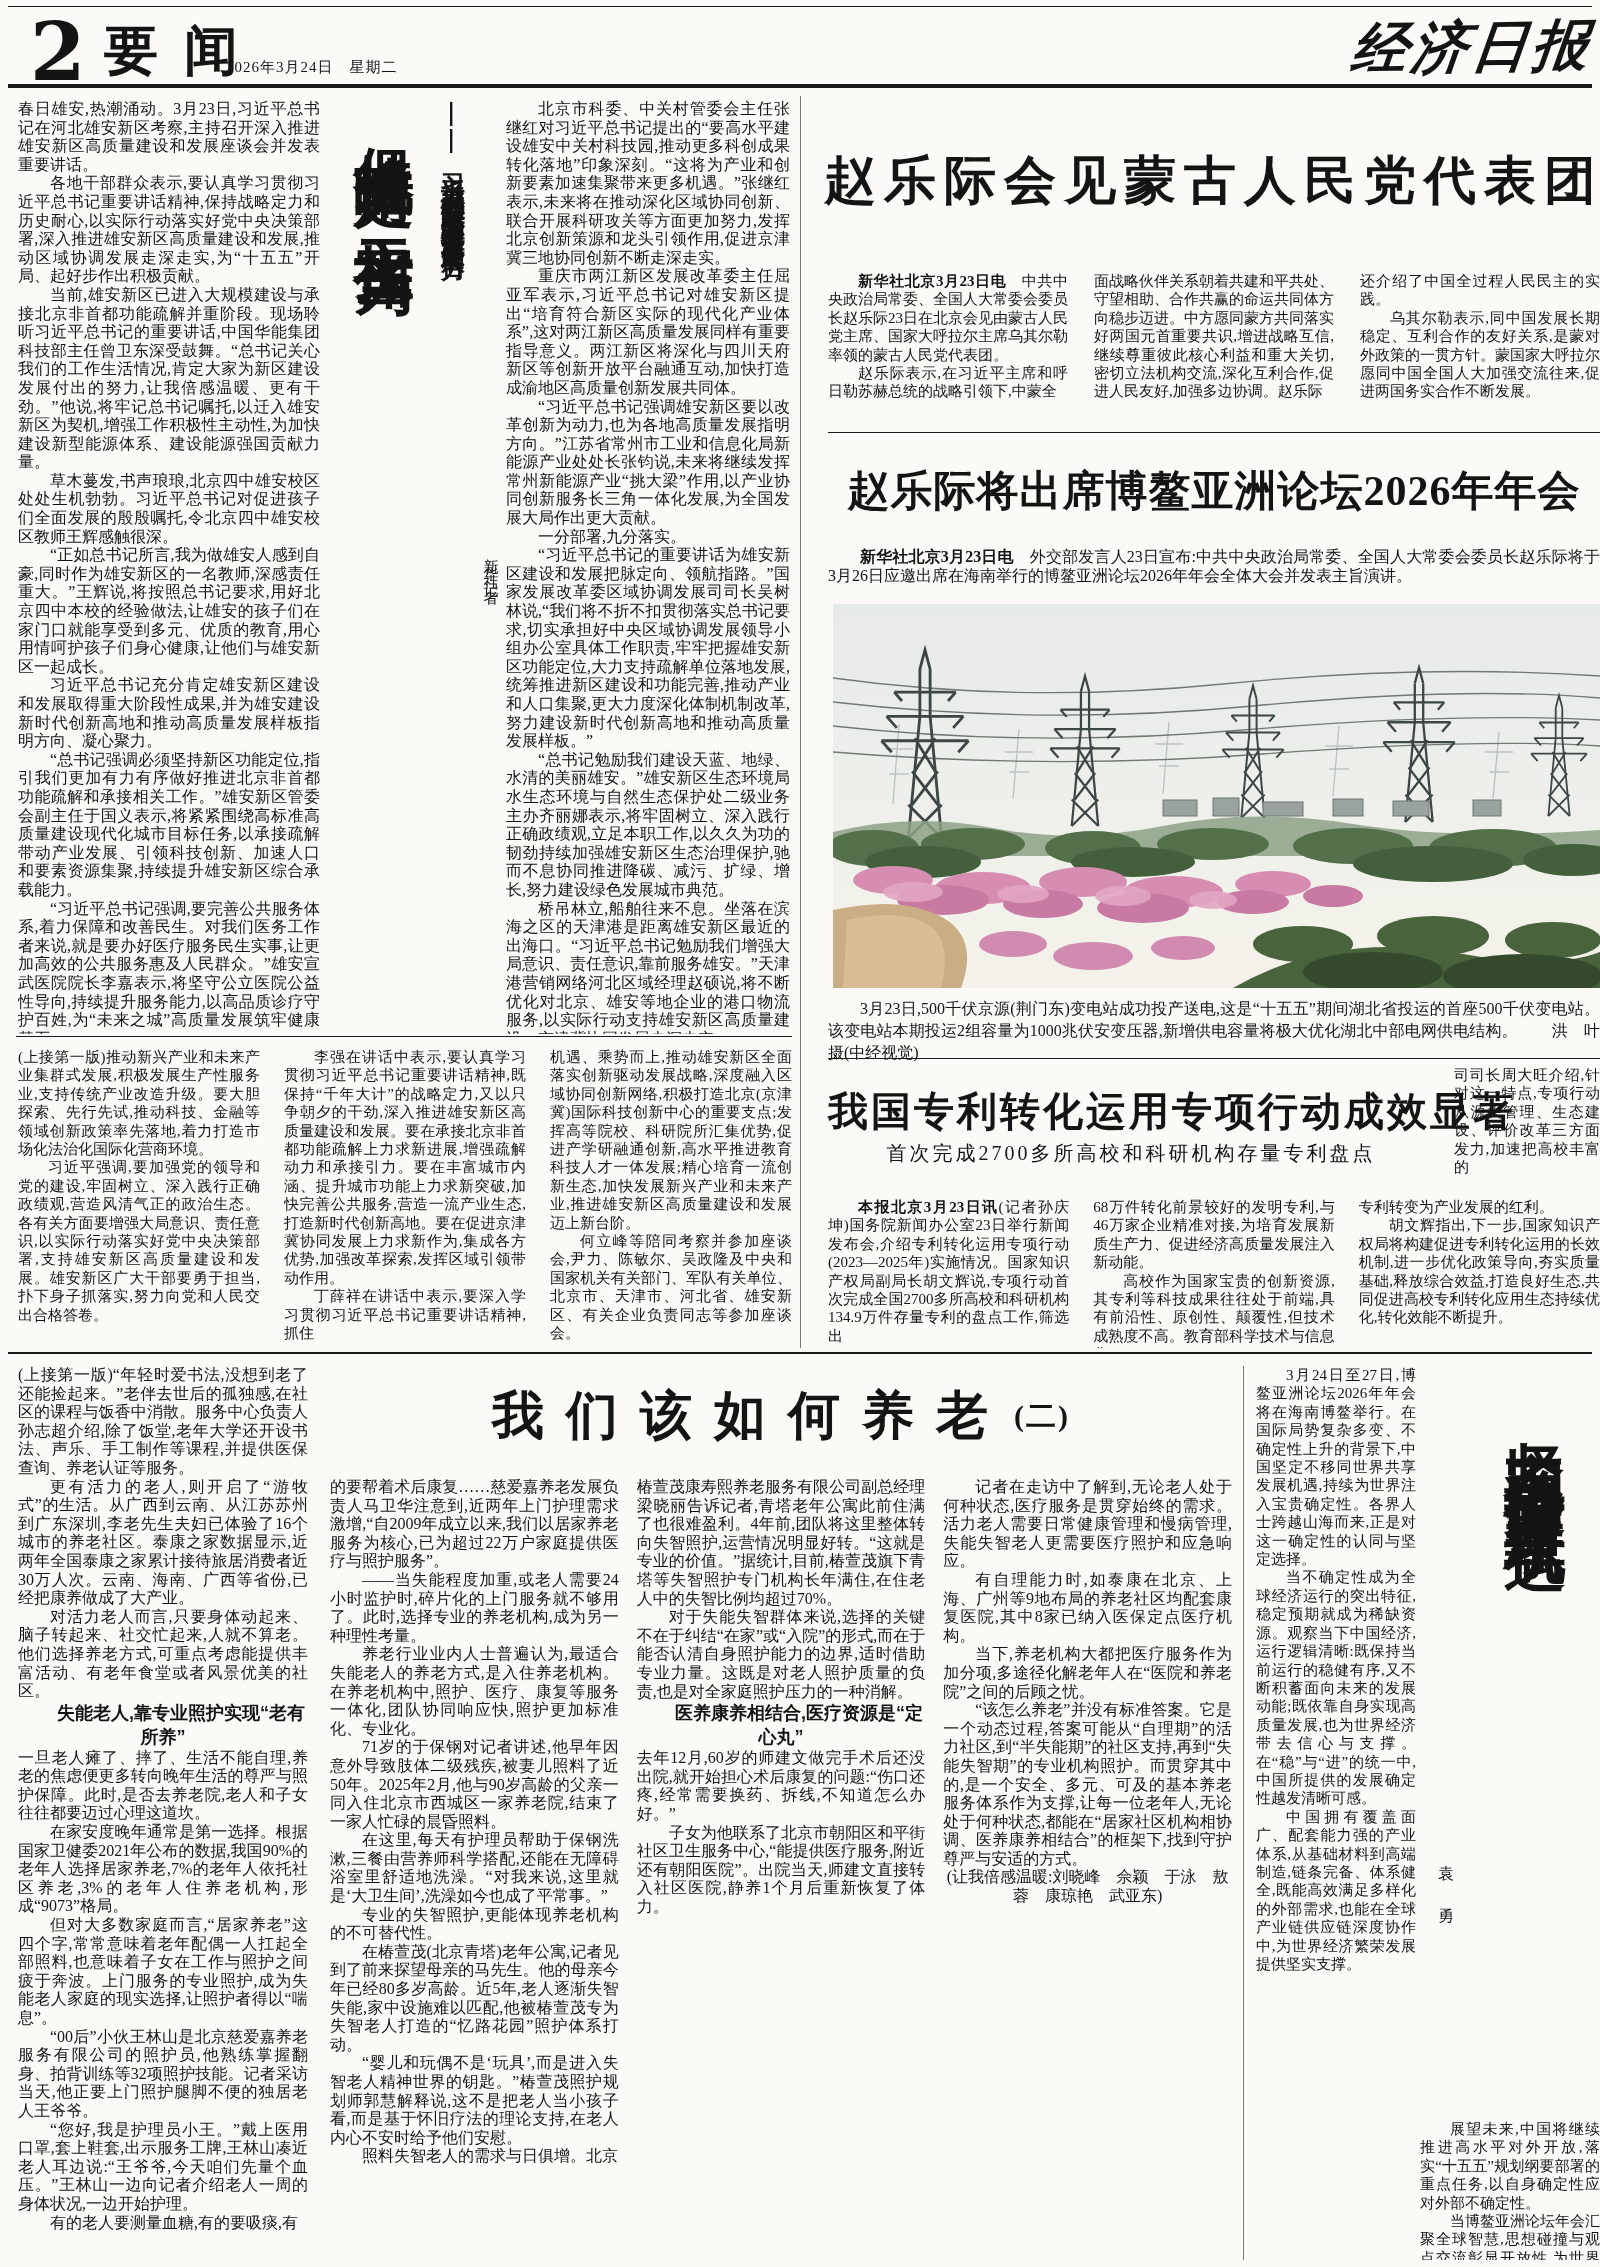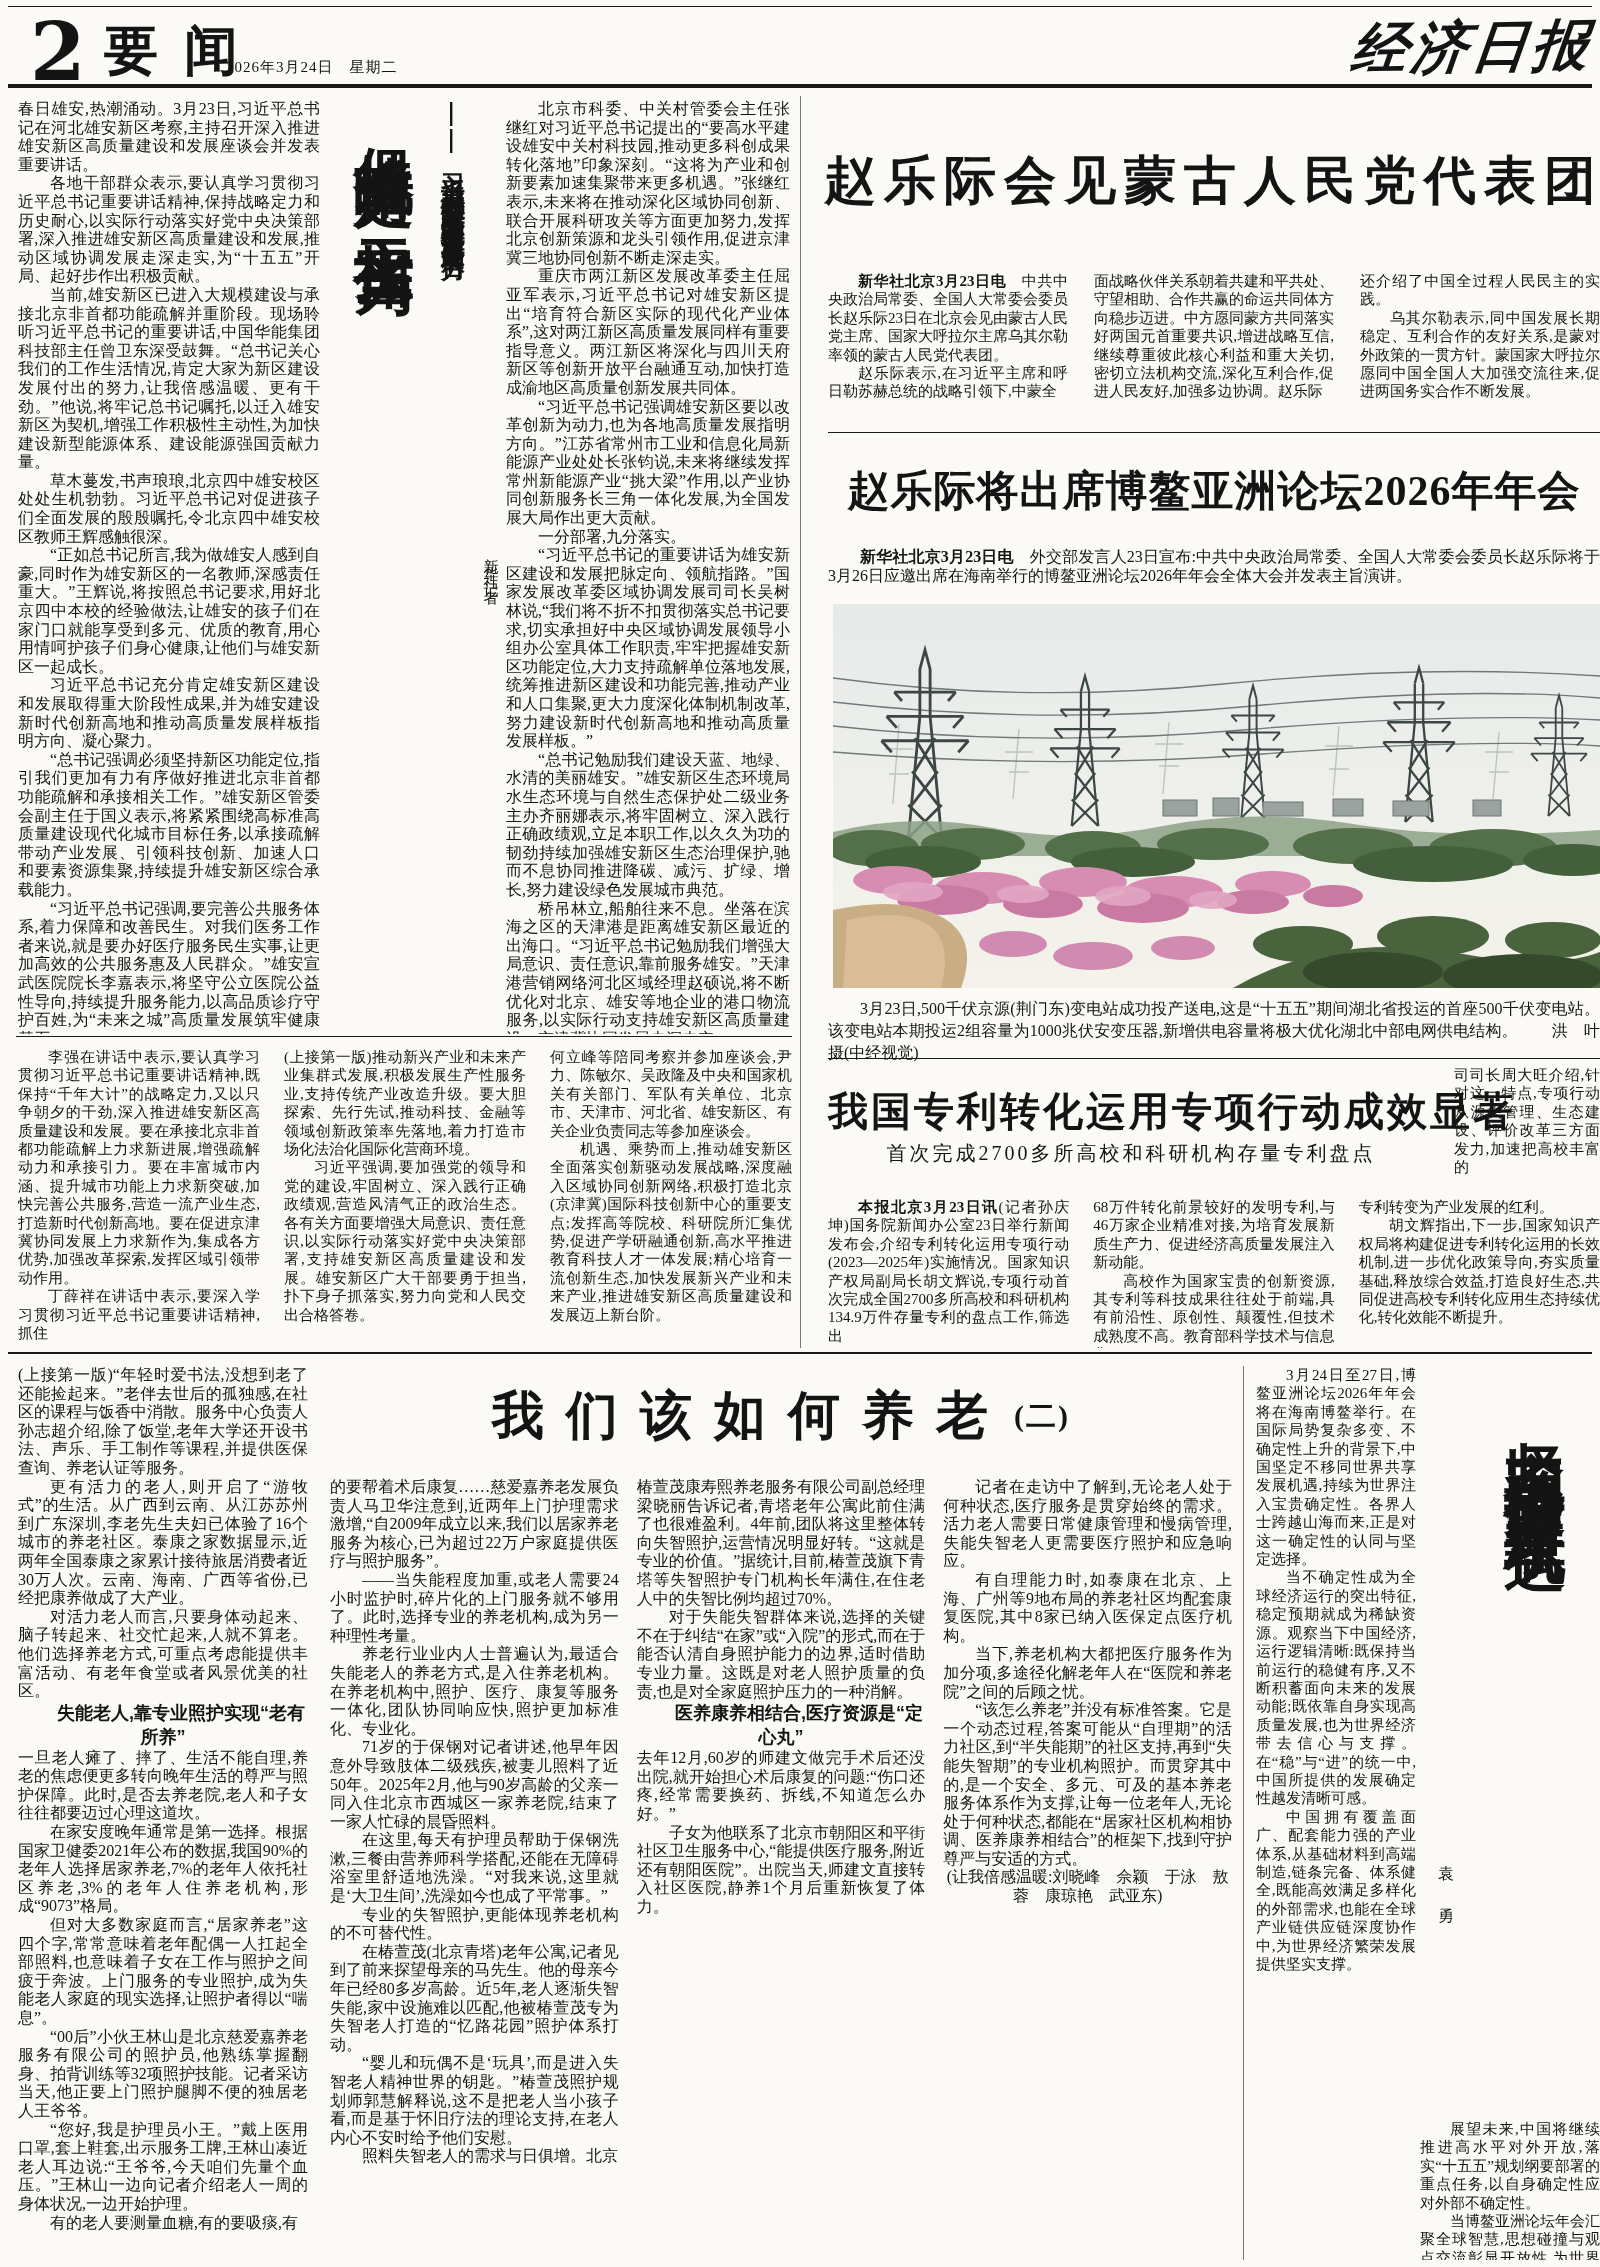--- a/index.html
+++ b/index.html
@@ -242,31 +242,31 @@
         </div>
       <div class="bt sm cont">
           <p>专利转变为产业发展的红利。</p>
           <p>胡文辉指出,下一步,国家知识产权局将构建促进专利转化运用的长效机制,进一步优化政策导向,夯实质量基础,释放综合效益,打造良好生态,共同促进高校专利转化应用生态持续优化,转化效能不断提升。</p>
         </div>
     </div>
   </article>
 
   <article>
     <div class="abs flexcols" style="left:18px;top:1048px;width:774px;height:296px;gap:24px;">
+      <div class="bt sm cont">
+          <p>(上接第一版)推动新兴产业和未来产业集群式发展,积极发展生产性服务业,支持传统产业改造升级。要大胆探索、先行先试,推动科技、金融等领域创新政策率先落地,着力打造市场化法治化国际化营商环境。</p>
+          <p>习近平强调,要加强党的领导和党的建设,牢固树立、深入践行正确政绩观,营造风清气正的政治生态。各有关方面要增强大局意识、责任意识,以实际行动落实好党中央决策部署,支持雄安新区高质量建设和发展。雄安新区广大干部要勇于担当,扑下身子抓落实,努力向党和人民交出合格答卷。</p>
+        </div>
       <div class="bt sm">
           <p>李强在讲话中表示,要认真学习贯彻习近平总书记重要讲话精神,既保持“千年大计”的战略定力,又以只争朝夕的干劲,深入推进雄安新区高质量建设和发展。要在承接北京非首都功能疏解上力求新进展,增强疏解动力和承接引力。要在丰富城市内涵、提升城市功能上力求新突破,加快完善公共服务,营造一流产业生态,打造新时代创新高地。要在促进京津冀协同发展上力求新作为,集成各方优势,加强改革探索,发挥区域引领带动作用。</p>
           <p>丁薛祥在讲话中表示,要深入学习贯彻习近平总书记重要讲话精神,抓住</p>
         </div>
       <div class="bt sm cont">
-          <p>(上接第一版)推动新兴产业和未来产业集群式发展,积极发展生产性服务业,支持传统产业改造升级。要大胆探索、先行先试,推动科技、金融等领域创新政策率先落地,着力打造市场化法治化国际化营商环境。</p>
-          <p>习近平强调,要加强党的领导和党的建设,牢固树立、深入践行正确政绩观,营造风清气正的政治生态。各有关方面要增强大局意识、责任意识,以实际行动落实好党中央决策部署,支持雄安新区高质量建设和发展。雄安新区广大干部要勇于担当,扑下身子抓落实,努力向党和人民交出合格答卷。</p>
-        </div>
-      <div class="bt sm cont">
+          <p>机遇、乘势而上,推动雄安新区全面落实创新驱动发展战略,深度融入区域协同创新网络,积极打造北京(京津冀)国际科技创新中心的重要支点;发挥高等院校、科研院所汇集优势,促进产学研融通创新,高水平推进教育科技人才一体发展;精心培育一流创新生态,加快发展新兴产业和未来产业,推进雄安新区高质量建设和发展迈上新台阶。</p>
           <p>何立峰等陪同考察并参加座谈会,尹力、陈敏尔、吴政隆及中央和国家机关有关部门、军队有关单位、北京市、天津市、河北省、雄安新区、有关企业负责同志等参加座谈会。</p>
-          <p>机遇、乘势而上,推动雄安新区全面落实创新驱动发展战略,深度融入区域协同创新网络,积极打造北京(京津冀)国际科技创新中心的重要支点;发挥高等院校、科研院所汇集优势,促进产学研融通创新,高水平推进教育科技人才一体发展;精心培育一流创新生态,加快发展新兴产业和未来产业,推进雄安新区高质量建设和发展迈上新台阶。</p>
         </div>
     </div>
   </article>
 
   <article>
     <div class="abs bt cont" style="left:18px;top:1366px;width:290px;height:894px;">
       <div>
           <p>(上接第一版)“年轻时爱书法,没想到老了还能捡起来。”老伴去世后的孤独感,在社区的课程与饭香中消散。服务中心负责人孙志超介绍,除了饭堂,老年大学还开设书法、声乐、手工制作等课程,并提供医保查询、养老认证等服务。</p>
           <p>更有活力的老人,则开启了“游牧式”的生活。从广西到云南、从江苏苏州到广东深圳,李老先生夫妇已体验了16个城市的养老社区。泰康之家数据显示,近两年全国泰康之家累计接待旅居消费者近30万人次。云南、海南、广西等省份,已经把康养做成了大产业。</p>
           <p>对活力老人而言,只要身体动起来、脑子转起来、社交忙起来,人就不算老。他们选择养老方式,可重点考虑能提供丰富活动、有老年食堂或者风景优美的社区。</p>

